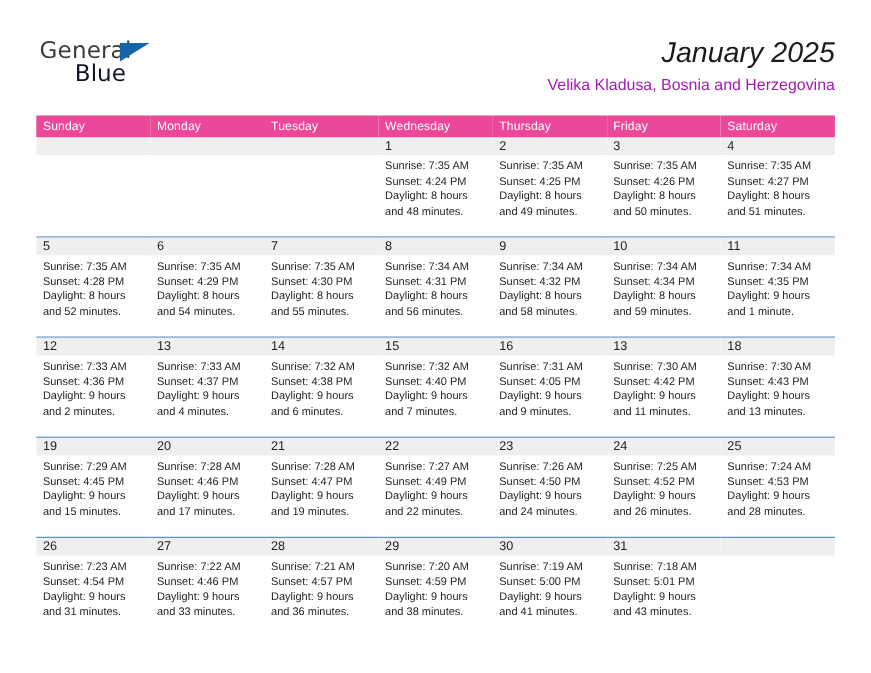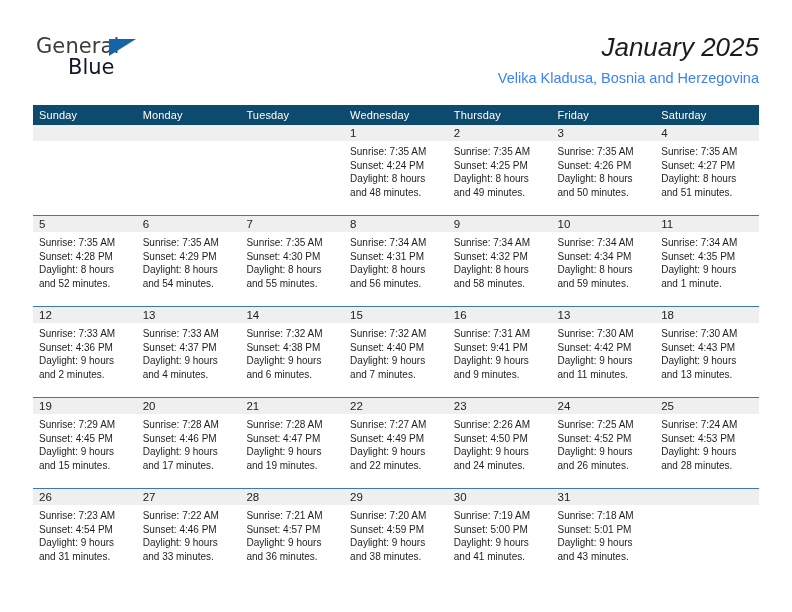--- a/index.html
+++ b/index.html
@@ -79,38 +79,38 @@
     font-size: 26px;
     font-weight: 400;
     color: #1c1c1c;
     line-height: 34px;
     white-space: nowrap;
     font-style: italic;
   }
   .cal-subtitle {
     font-size: 14.5px;
     font-weight: 400;
-    color: #3b82f6;
+    color: #a21caf;
     line-height: 20px;
     margin-top: 4px;
     white-space: nowrap;
   }
 
   
   .calendar {
     position: absolute;
     left: 33px;
     top: 105px;
     width: 726px;
     border-collapse: collapse;
     table-layout: fixed;
   }
 
   .cal-head th {
-    background: #0c4a6e;
+    background: #ec4899;
     color: #ffffff;
     font-size: 11px;
     font-weight: normal;
     text-align: left;
     padding: 4px 0 4px 6px;
     height: 12px;
     border: none;
     letter-spacing: 0.15px;
   }
 
@@ -374,21 +374,21 @@
                 <div>Daylight: 9 hours</div>
                 <div>and 7 minutes.</div>
               </div>
             </div>
           </td>
           <td>
             <div class="cell-inner">
               <div class="daynum-band">16</div>
               <div class="cell-lines">
                 <div>Sunrise: 7:31 AM</div>
-                <div>Sunset: 9:41 PM</div>
+                <div>Sunset: 4:05 PM</div>
                 <div>Daylight: 9 hours</div>
                 <div>and 9 minutes.</div>
               </div>
             </div>
           </td>
           <td>
             <div class="cell-inner">
               <div class="daynum-band">13</div>
               <div class="cell-lines">
                 <div>Sunrise: 7:30 AM</div>
@@ -452,21 +452,21 @@
                 <div>Sunset: 4:49 PM</div>
                 <div>Daylight: 9 hours</div>
                 <div>and 22 minutes.</div>
               </div>
             </div>
           </td>
           <td>
             <div class="cell-inner">
               <div class="daynum-band">23</div>
               <div class="cell-lines">
-                <div>Sunrise: 2:26 AM</div>
+                <div>Sunrise: 7:26 AM</div>
                 <div>Sunset: 4:50 PM</div>
                 <div>Daylight: 9 hours</div>
                 <div>and 24 minutes.</div>
               </div>
             </div>
           </td>
           <td>
             <div class="cell-inner">
               <div class="daynum-band">24</div>
               <div class="cell-lines">

